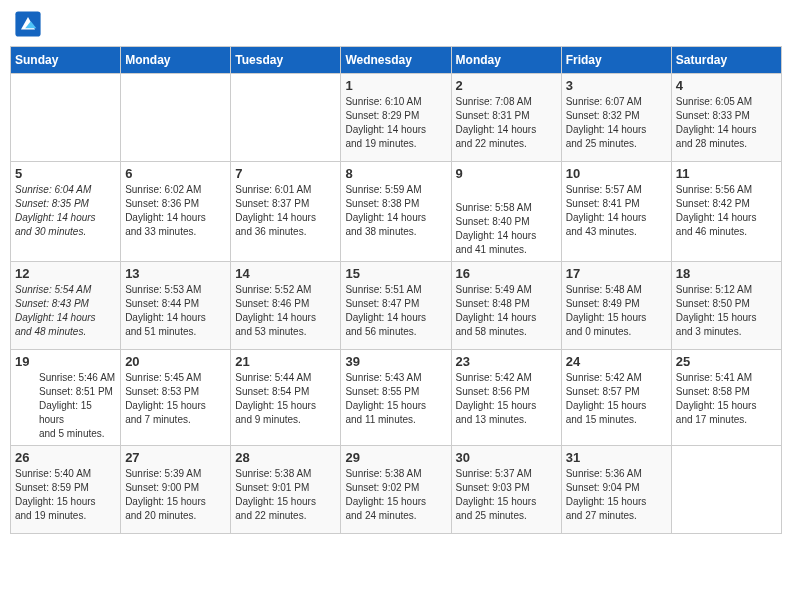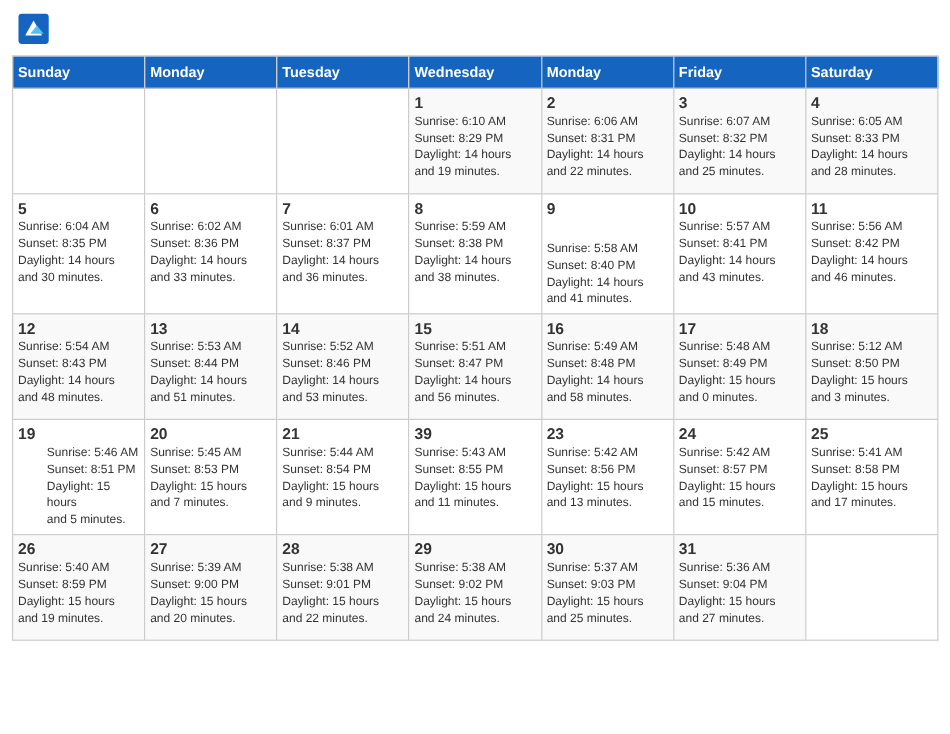--- a/index.html
+++ b/index.html
@@ -115,21 +115,21 @@
         <td class="empty"></td>
         <td>
           <div class="day-number">1</div>
           <div class="day-info" style="white-space: pre-line;">Sunrise: 6:10 AM
 Sunset: 8:29 PM
 Daylight: 14 hours
 and 19 minutes.</div>
         </td>
         <td>
           <div class="day-number">2</div>
-          <div class="day-info" style="white-space: pre-line;">Sunrise: 6:06 AM
+          <div class="day-info" style="white-space: pre-line;">Sunrise: 7:08 AM
 Sunset: 8:31 PM
 Daylight: 14 hours
 and 22 minutes.</div>
         </td>
         <td>
           <div class="day-number">3</div>
           <div class="day-info" style="white-space: pre-line;">Sunrise: 6:07 AM
 Sunset: 8:32 PM
 Daylight: 14 hours
 and 25 minutes.</div>
@@ -138,21 +138,21 @@
           <div class="day-number">4</div>
           <div class="day-info" style="white-space: pre-line;">Sunrise: 6:05 AM
 Sunset: 8:33 PM
 Daylight: 14 hours
 and 28 minutes.</div>
         </td>
       </tr>
       <tr>
         <td>
           <div class="day-number">5</div>
-          <div class="day-info" style="white-space: pre-line;">Sunrise: 6:04 AM
+          <div class="day-info" style="white-space: pre-line; font-style: italic;">Sunrise: 6:04 AM
 Sunset: 8:35 PM
 Daylight: 14 hours
 and 30 minutes.</div>
         </td>
         <td>
           <div class="day-number">6</div>
           <div class="day-info" style="white-space: pre-line;">Sunrise: 6:02 AM
 Sunset: 8:36 PM
 Daylight: 14 hours
 and 33 minutes.</div>
@@ -189,21 +189,21 @@
           <div class="day-number">11</div>
           <div class="day-info" style="white-space: pre-line;">Sunrise: 5:56 AM
 Sunset: 8:42 PM
 Daylight: 14 hours
 and 46 minutes.</div>
         </td>
       </tr>
       <tr>
         <td>
           <div class="day-number">12</div>
-          <div class="day-info" style="white-space: pre-line;">Sunrise: 5:54 AM
+          <div class="day-info" style="white-space: pre-line; font-style: italic;">Sunrise: 5:54 AM
 Sunset: 8:43 PM
 Daylight: 14 hours
 and 48 minutes.</div>
         </td>
         <td>
           <div class="day-number">13</div>
           <div class="day-info" style="white-space: pre-line;">Sunrise: 5:53 AM
 Sunset: 8:44 PM
 Daylight: 14 hours
 and 51 minutes.</div>

